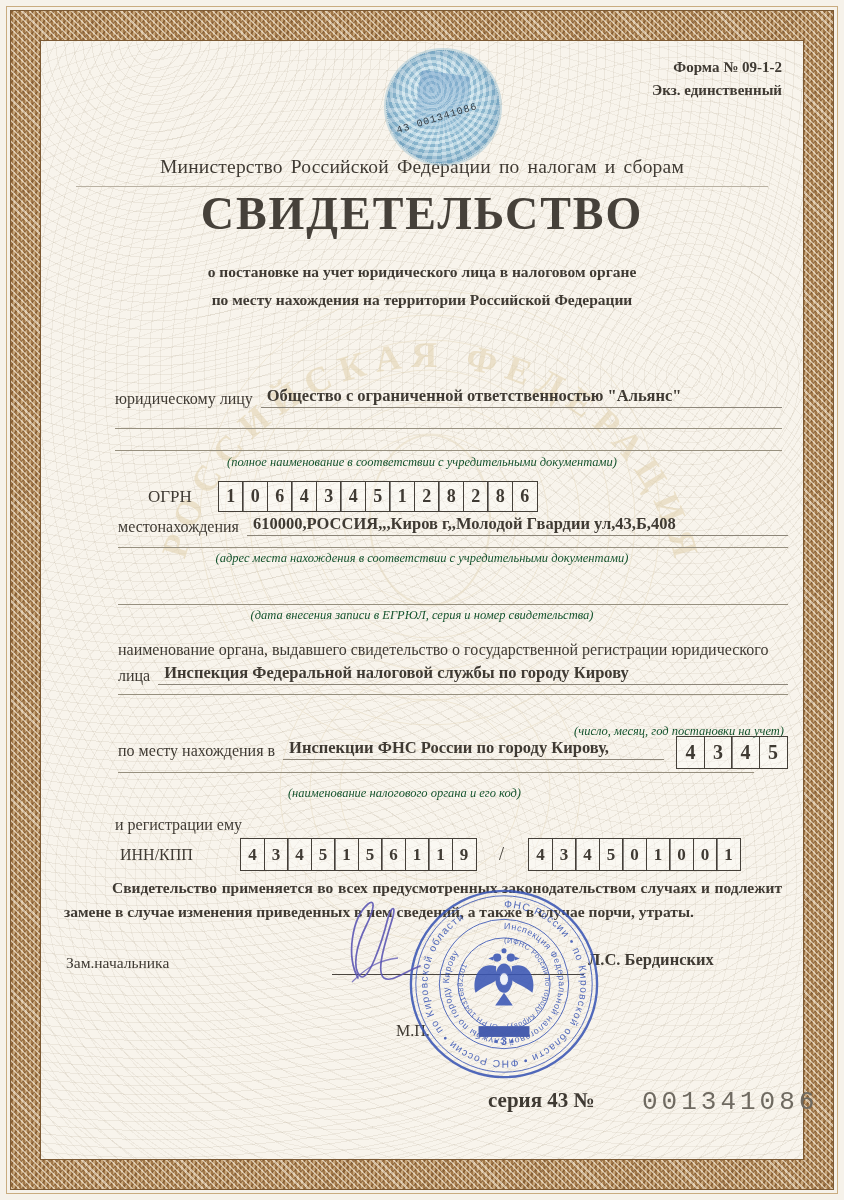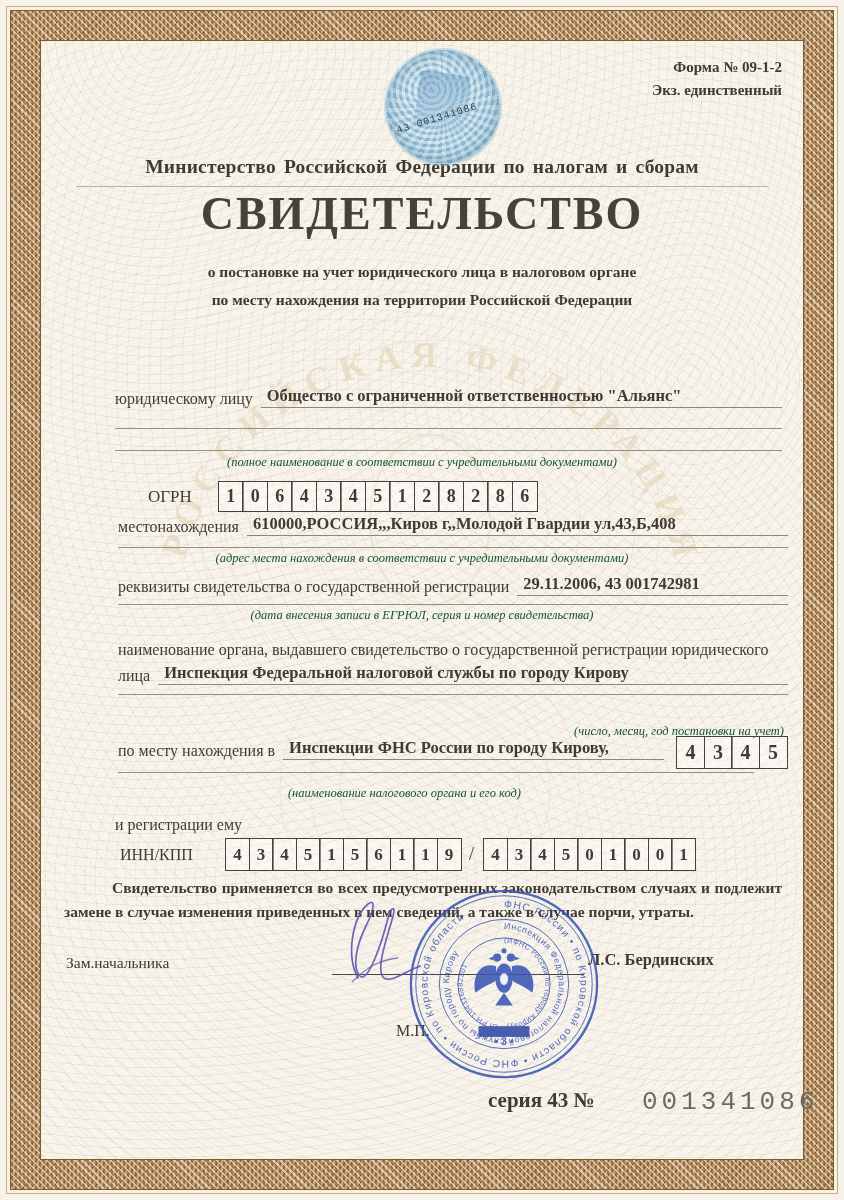--- a/index.html
+++ b/index.html
@@ -70,21 +70,21 @@
     transform:rotate(8deg);border-radius:4px;
   }
   .hologram .holo-number{
     position:absolute;left:8px;top:62px;transform:rotate(-17deg);
     font-family:"Liberation Mono","DejaVu Sans Mono",monospace;
     font-size:10px;color:#1d1f24;letter-spacing:1px;opacity:.85;white-space:nowrap;
   }
 
   
   .form-no{top:56px;right:62px;text-align:right;font-weight:700;font-size:15px;line-height:1.5;}
-  .ministry{top:156px;font-weight:700;font-size:19.5px;letter-spacing:.2px;word-spacing:3px;}
+  .ministry{top:156px;font-weight:400;font-size:19.5px;letter-spacing:.2px;word-spacing:3px;}
   .ministry-rule{top:186px;left:76px;right:76px;border-bottom:1px solid #b9b1a2;}
   .doc-title{top:187px;font-weight:700;font-size:46px;letter-spacing:2px;color:#46413a;}
   .subtitle{font-weight:700;font-size:15.5px;}
 
   .para{font-size:15.5px;line-height:1.55;text-align:justify;text-indent:48px;}
   .usage{font-weight:700;}
 
   
   .sig-line{position:absolute;left:332px;top:974px;width:252px;border-bottom:1.5px solid #4a453e;}
   .signature-svg{position:absolute;left:328px;top:896px;z-index:4;}
@@ -172,24 +172,20 @@
       </span>
   </div>
 
   <div class="abs row z2" style="top:514px;left:118px;right:56px;">
     <span class="lbl">местонахождения</span>
     <span class="fill">610000,РОССИЯ,,,Киров г,,Молодой Гвардии ул,43,Б,408</span>
   </div>
   <div class="bline z2" style="top:547px;left:118px;right:56px;"></div>
   <div class="abs center caption z2" style="top:551px;">(адрес места нахождения в соответствии с учредительными документами)</div>
 
-  <div class="abs row z2" style="top:574px;left:118px;right:56px;">
-    <span class="lbl">реквизиты свидетельства о государственной регистрации</span>
-    <span class="fill">29.11.2006, 43 001742981</span>
-  </div>
   <div class="bline z2" style="top:604px;left:118px;right:56px;"></div>
   <div class="abs center caption z2" style="top:608px;">(дата внесения записи в ЕГРЮЛ, серия и номер свидетельства)</div>
 
   <div class="abs z2" style="top:641px;left:118px;right:56px;font-size:16px;">наименование органа, выдавшего свидетельство о государственной регистрации юридического</div>
   <div class="abs row z2" style="top:663px;left:118px;right:56px;">
     <span class="lbl">лица</span>
     <span class="fill">Инспекция Федеральной налоговой службы по городу Кирову</span>
   </div>
   <div class="bline z2" style="top:694px;left:118px;right:56px;"></div>
 
@@ -205,21 +201,21 @@
         <span class="digit-box">3</span>
         <span class="digit-box">4</span>
         <span class="digit-box">5</span>
       </span>
   </div>
   <div class="bline z2" style="top:772px;left:118px;right:90px;"></div>
   <div class="abs caption z2" style="top:786px;left:115px;right:150px;text-align:center;">(наименование налогового органа и его код)</div>
 
   <div class="abs z2" style="top:816px;left:115px;font-size:16px;">и регистрации ему</div>
 
-  <div class="abs z2" style="top:838px;left:120px;display:flex;align-items:center;">
+  <div class="abs z2" style="top:838px;left:120px;display:flex;align-items:center;gap:15px;">
     <span style="font-size:16px;width:105px;">ИНН/КПП</span>
     <span class="boxes boxes-inn">
         <span class="digit-box">4</span>
         <span class="digit-box">3</span>
         <span class="digit-box">4</span>
         <span class="digit-box">5</span>
         <span class="digit-box">1</span>
         <span class="digit-box">5</span>
         <span class="digit-box">6</span>
         <span class="digit-box">1</span>

